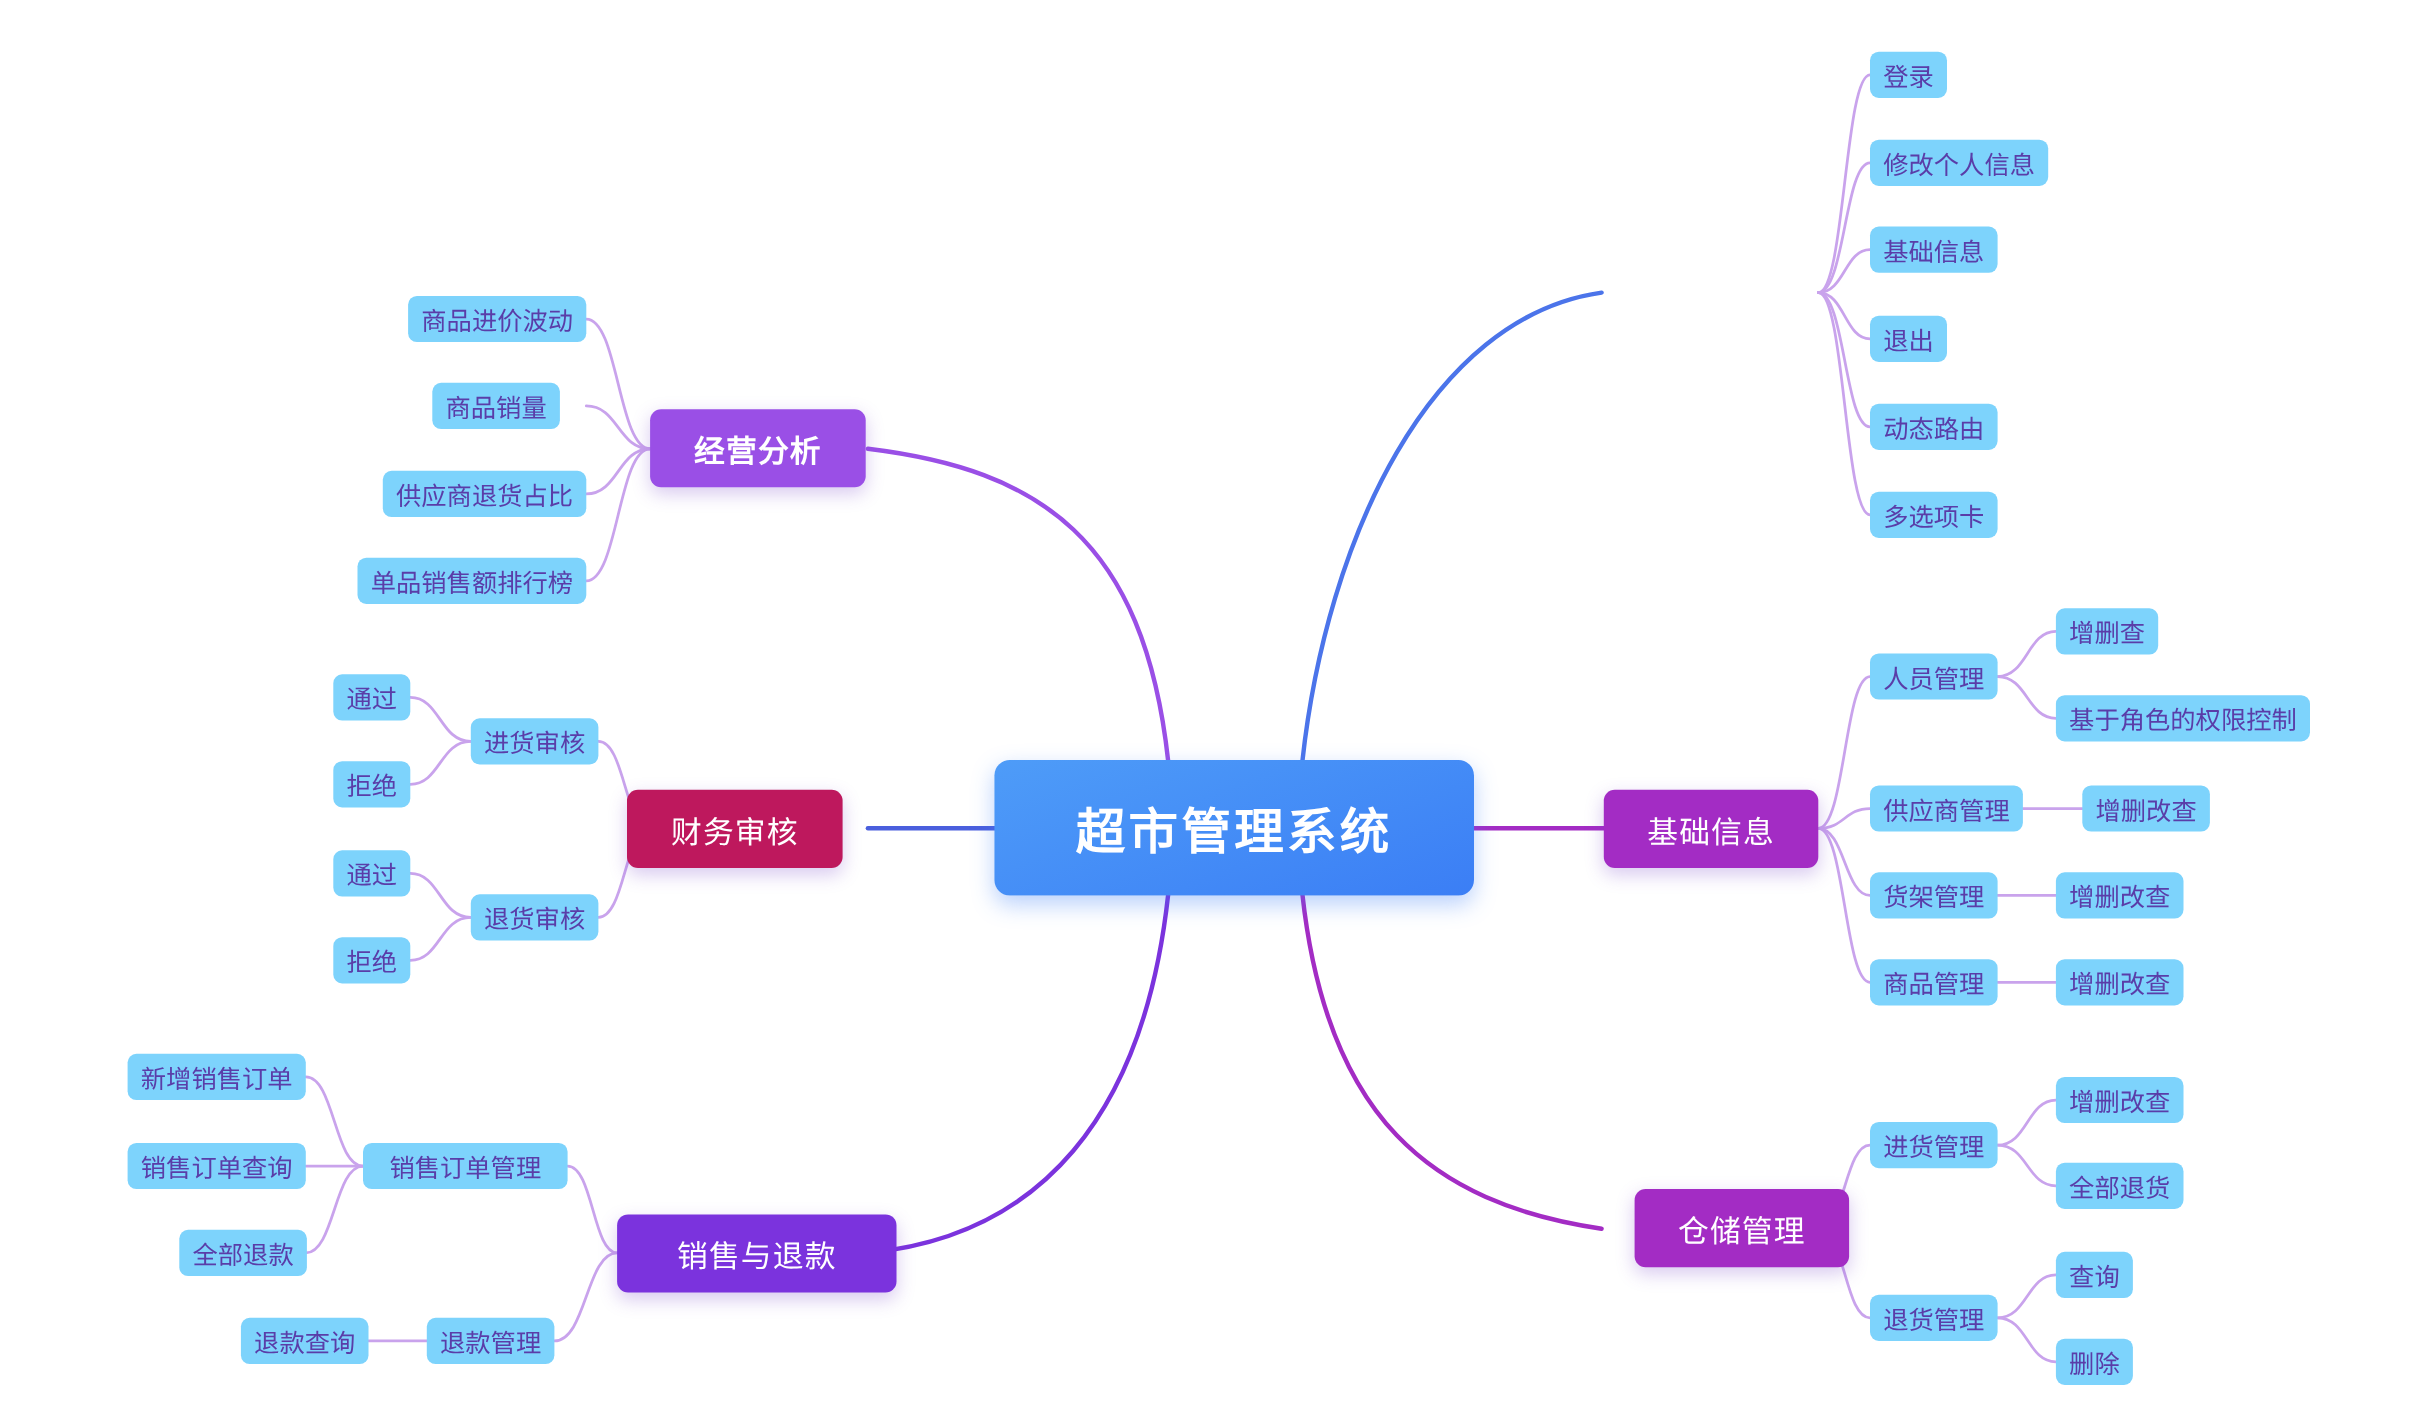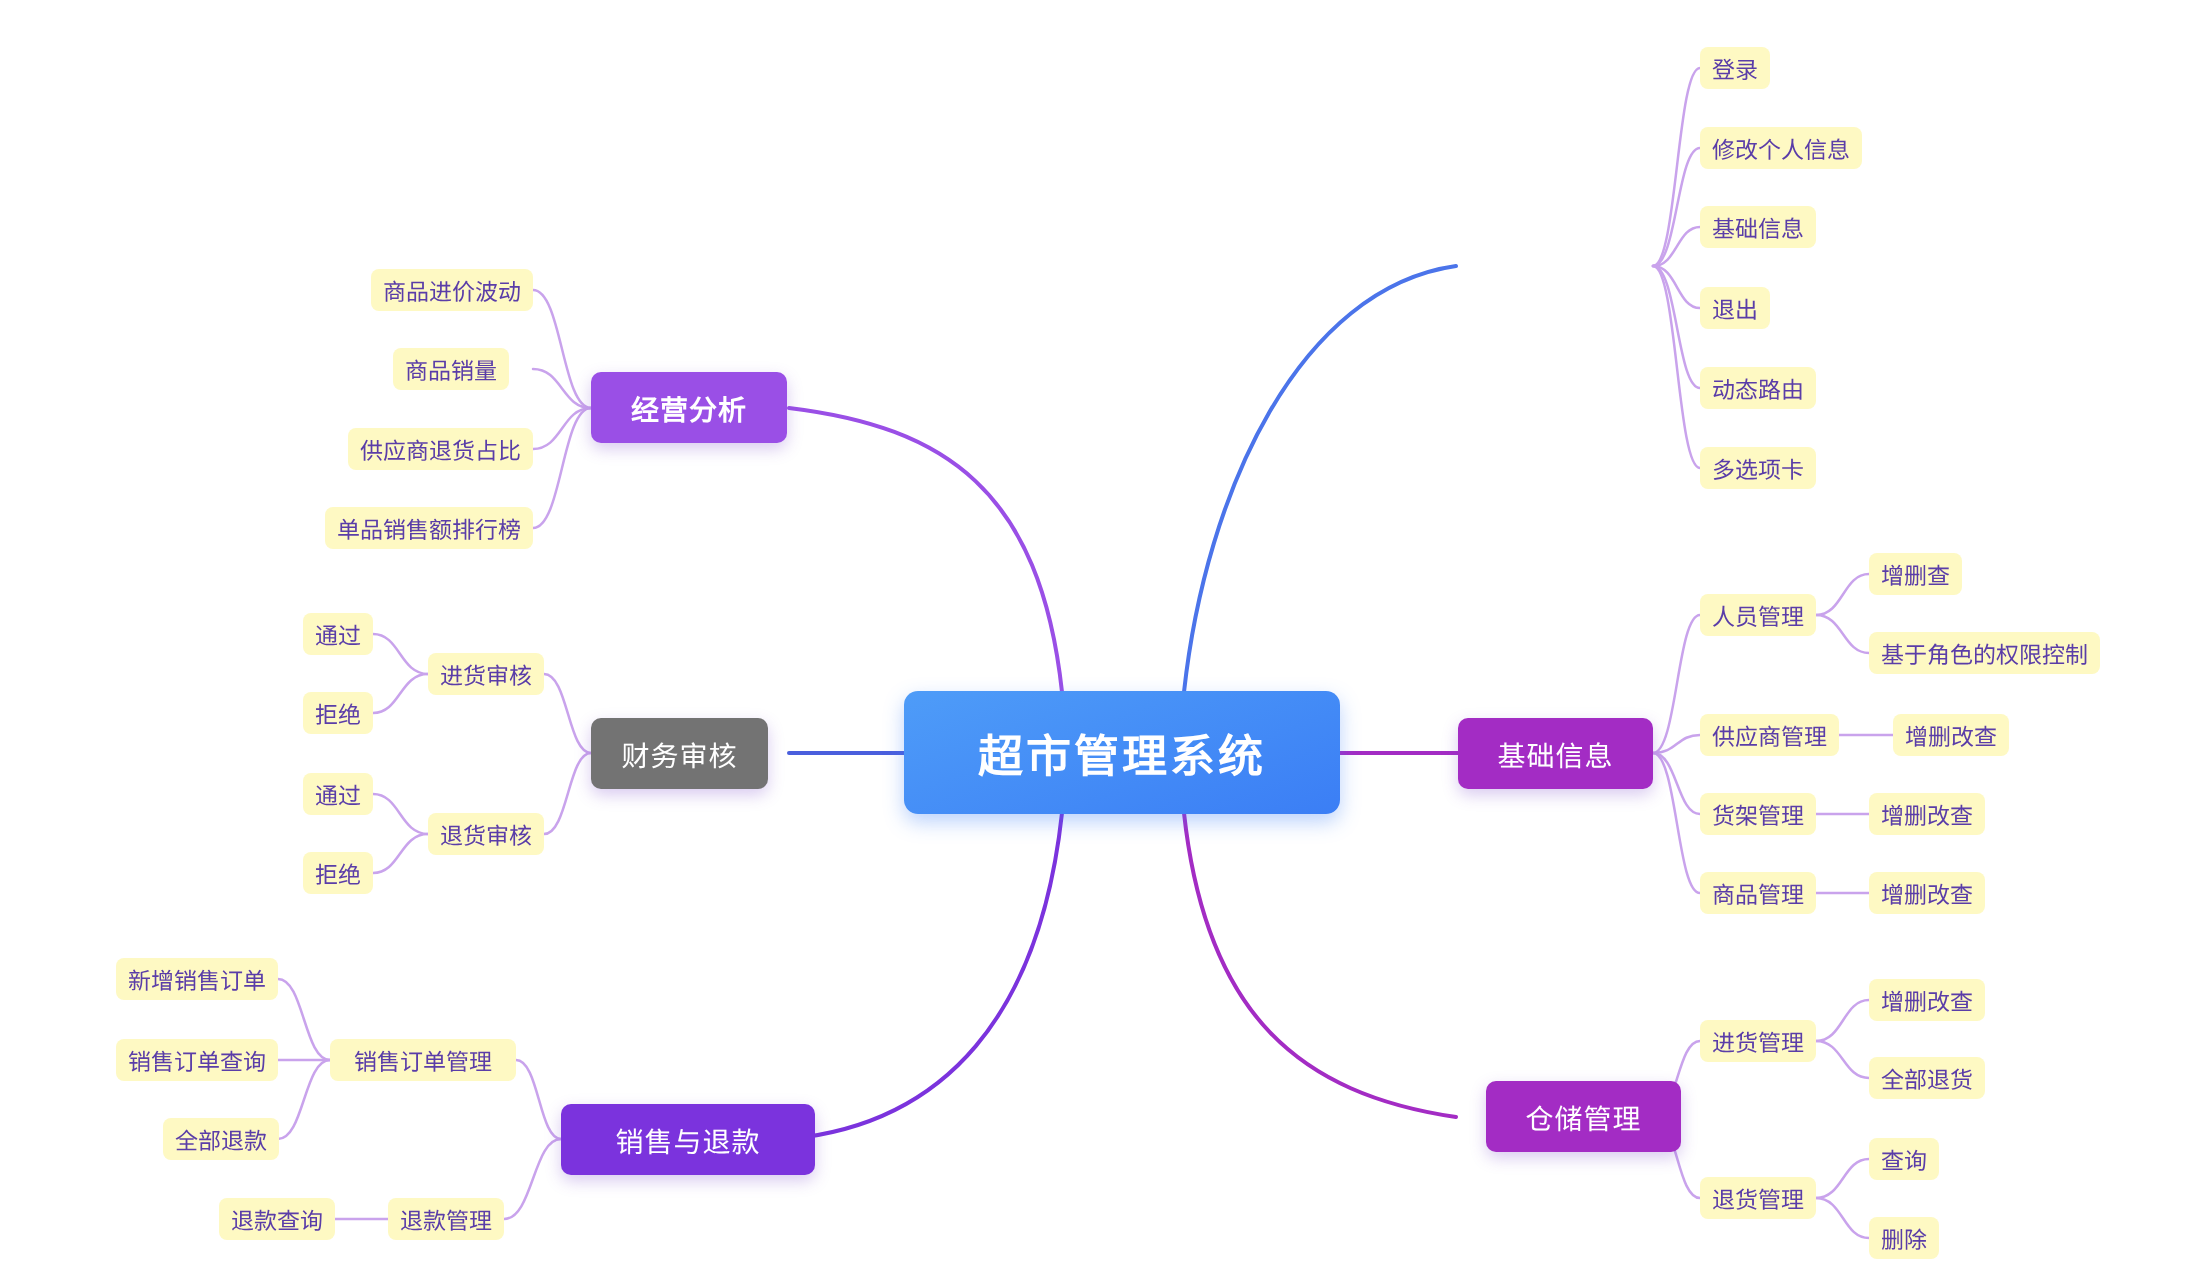--- a/index.html
+++ b/index.html
@@ -41,21 +41,21 @@
     color: #ffffff;
     font-size: 28px;
     font-weight: 500;
     letter-spacing: 1px;
     box-shadow: 0 6px 16px rgba(120, 70, 200, 0.28);
   }
   .leaf-node {
     height: 42px;
     padding: 0 12px;
     border-radius: 8px;
-    background: #fef9c3;
+    background: #7dd3fc;
     color: #5a3da8;
     font-size: 23px;
   }
 </style>
 </head>
 <body>
 
 <div class="canvas">
 
   <svg class="links" width="2193" height="1288" viewBox="0 0 2193 1288">
@@ -111,21 +111,21 @@
       <path class="sub" d="M 330 1060 C 304 1060 304 1139 278 1139"></path>
       <path class="sub" d="M 388 1219 L 335 1219"></path>
     </g>
   </svg>
 
   <div class="node root-node" style="background: linear-gradient(160deg, rgb(78, 156, 248), rgb(59, 126, 245)); color: rgb(255, 255, 255);">超市管理系统</div>
 
   <div class="node branch-node" style="left: 1458px; top: 718px; width: 195px; background: rgb(163, 44, 196);">基础信息</div>
   <div class="node branch-node" style="left: 1458px; top: 1081px; width: 195px; background: rgb(163, 44, 196); margin-left: 28px;">仓储管理</div>
   <div class="node branch-node" style="left: 591px; top: 372px; width: 196px; background: rgb(154, 79, 230); font-weight: bold;">经营分析</div>
-  <div class="node branch-node" style="left: 591px; top: 718px; width: 177px; background: #737373;">财务审核</div>
+  <div class="node branch-node" style="left: 570px; top: 718px; width: 196px; background: #be185d;">财务审核</div>
   <div class="node branch-node" style="left: 561px; top: 1104px; width: 254px; background: rgb(123, 51, 221);">销售与退款</div>
 
   <div class="node leaf-node" style="left:1700px;top:47px">登录</div>
   <div class="node leaf-node" style="left:1700px;top:127px">修改个人信息</div>
   <div class="node leaf-node" style="left:1700px;top:206px">基础信息</div>
   <div class="node leaf-node" style="left:1700px;top:287px">退出</div>
   <div class="node leaf-node" style="left:1700px;top:367px">动态路由</div>
   <div class="node leaf-node" style="left:1700px;top:447px">多选项卡</div>
 
   <div class="node leaf-node" style="left:1700px;top:594px;width:116px">人员管理</div>

